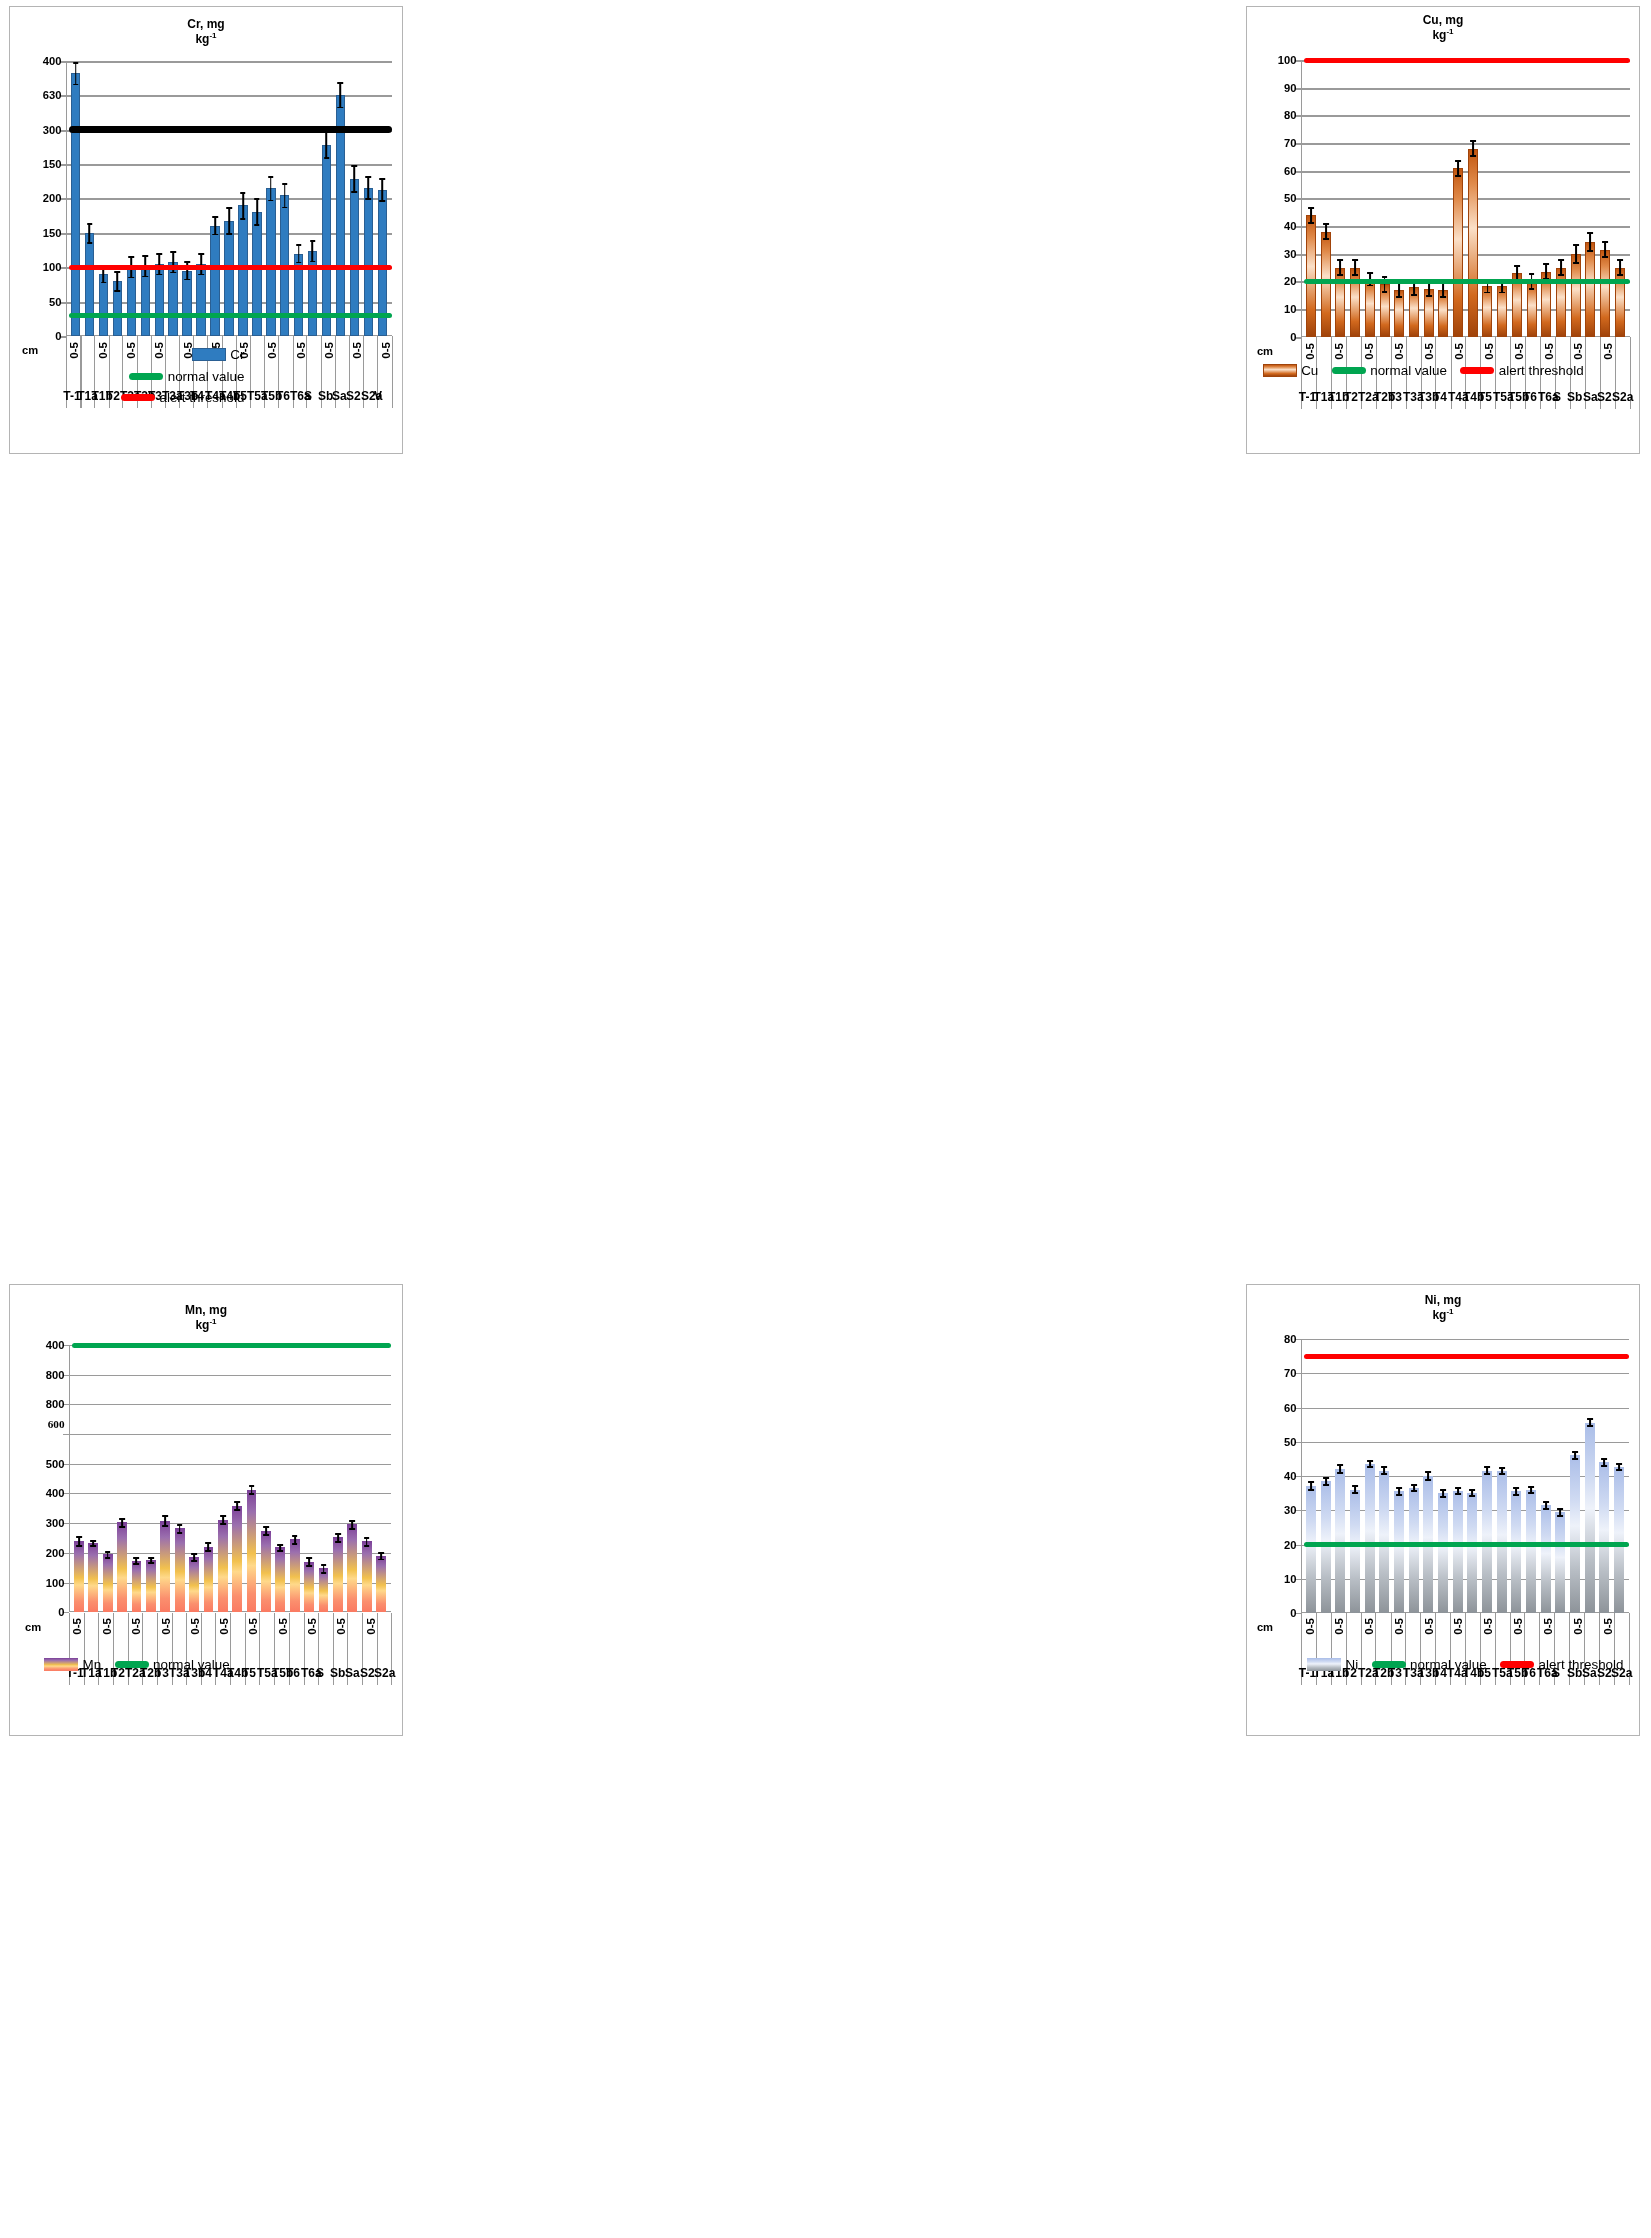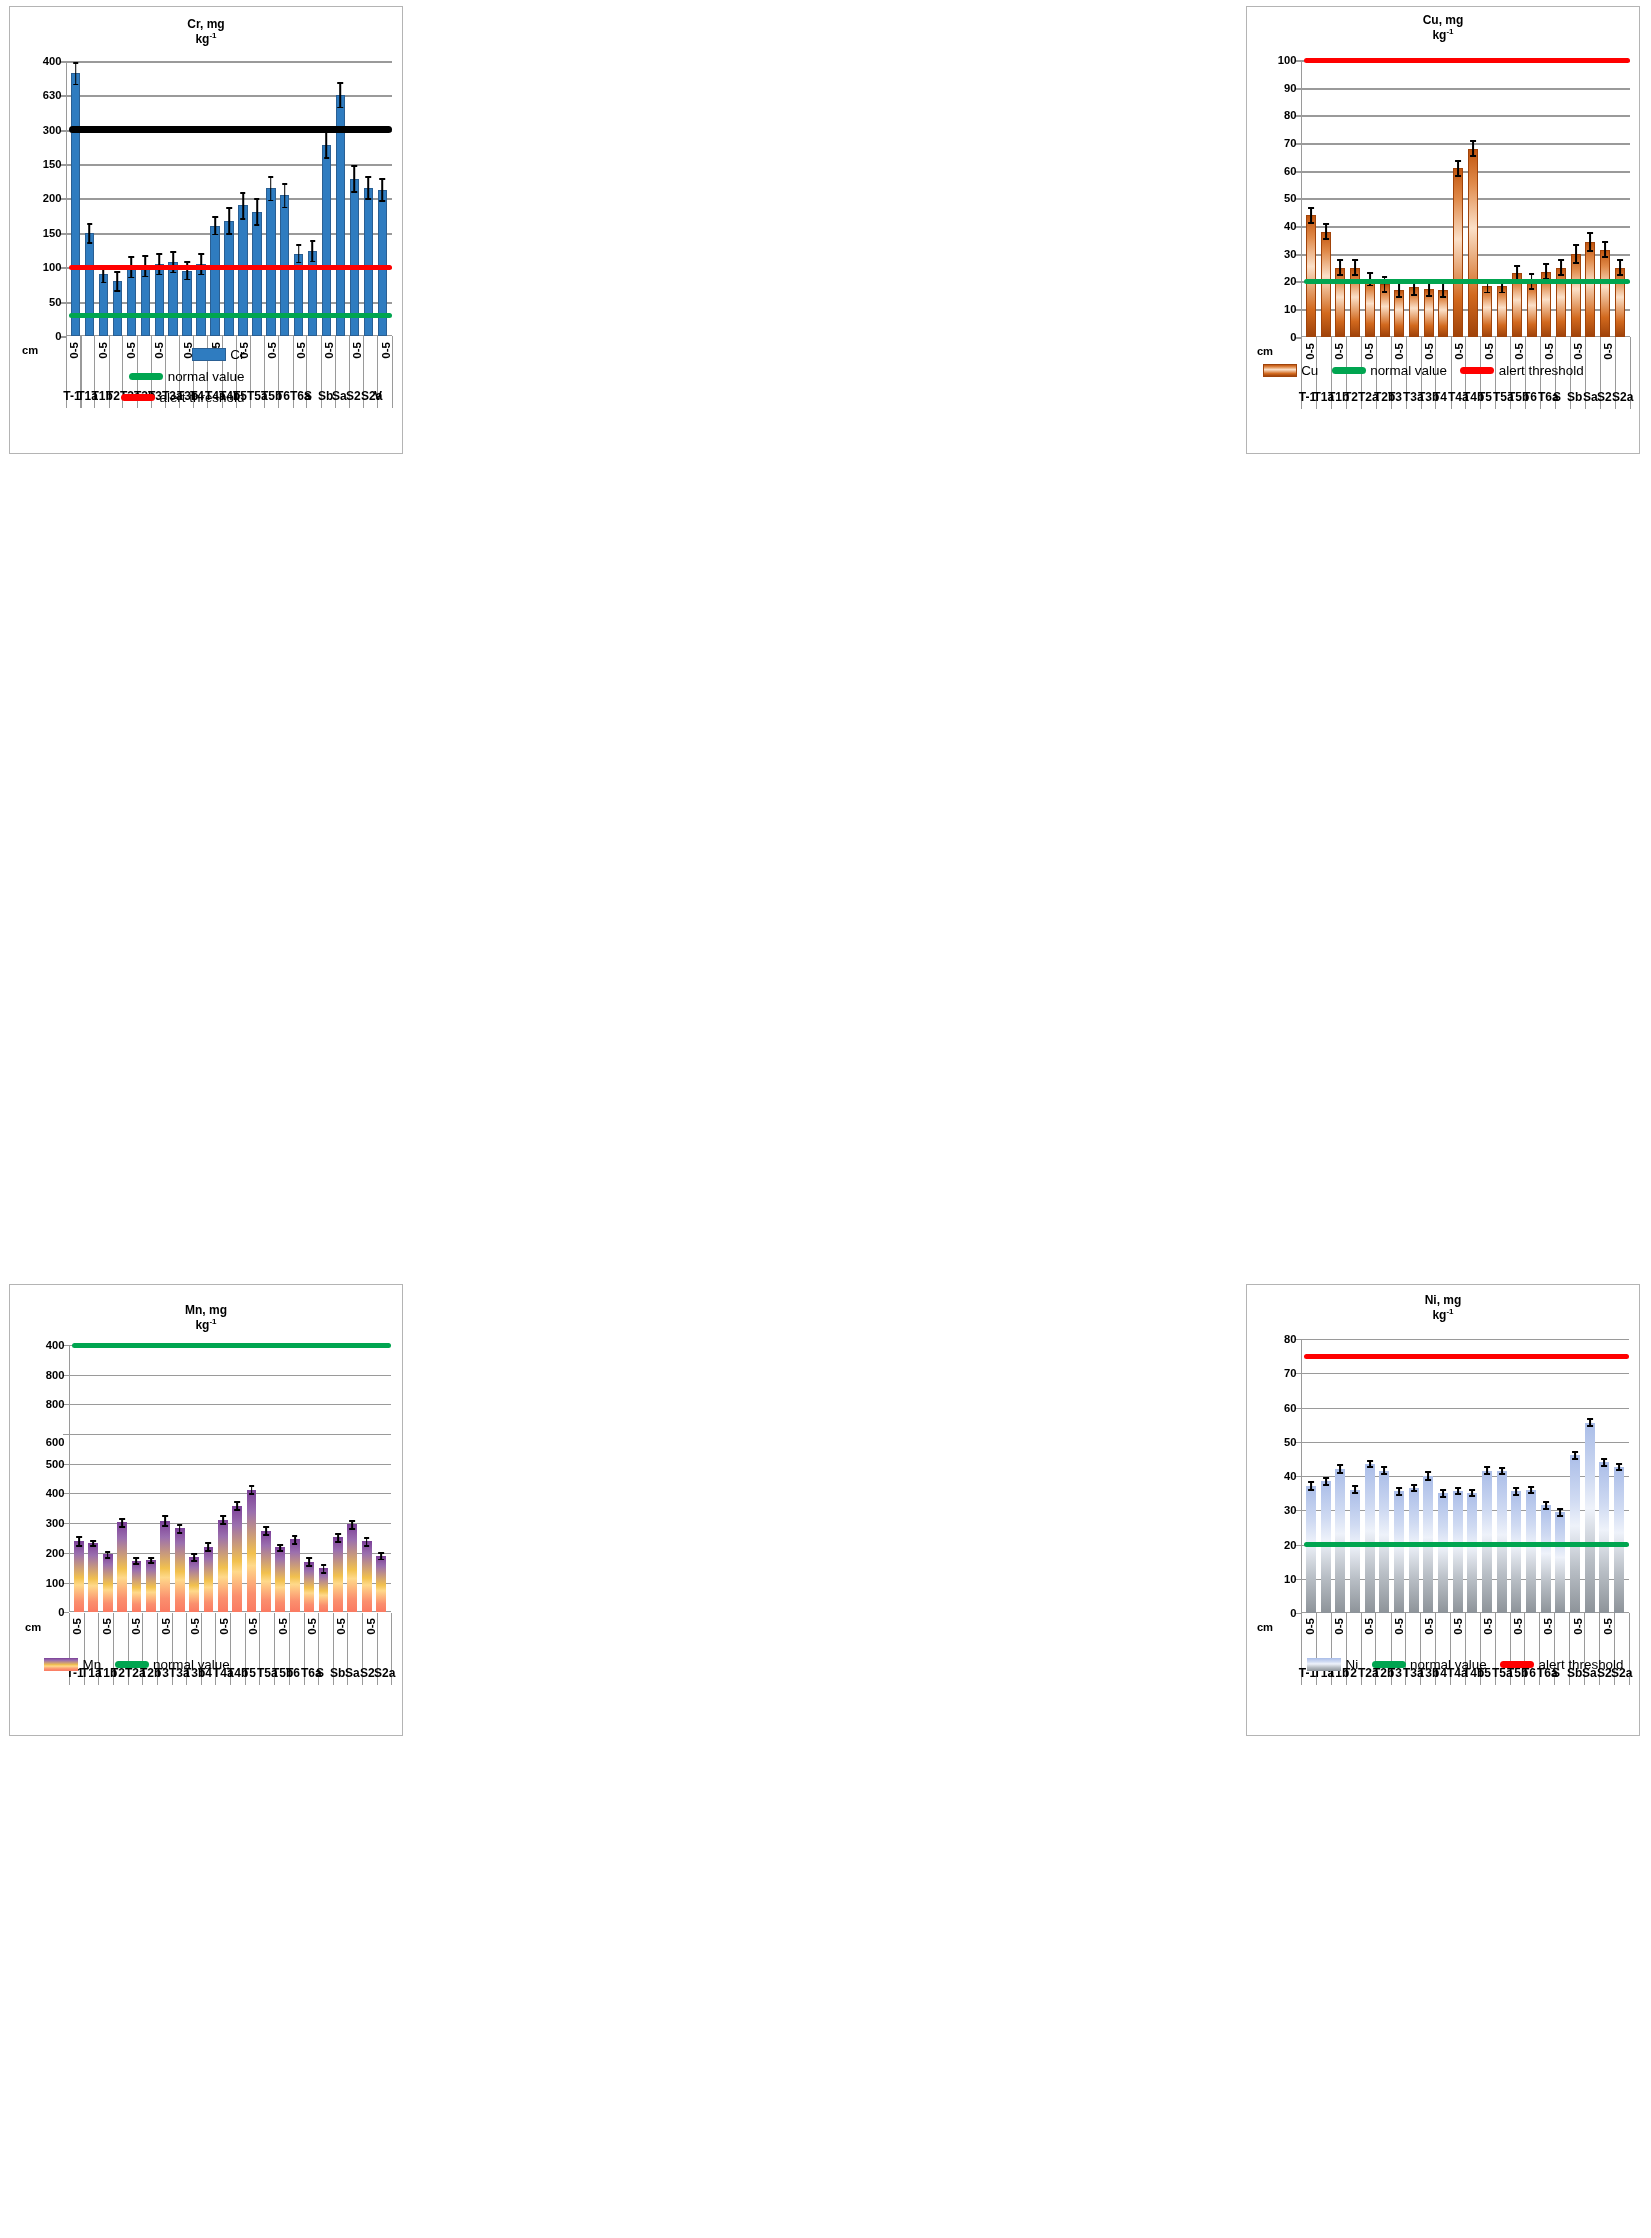--- a/index.html
+++ b/index.html
@@ -575,21 +575,21 @@
           <div class="ytickmark" style="top: 178px;"></div>
           <div class="ytick" style="top: 178px;">300</div>
           <div class="gridline" style="top: 148px;"></div>
           <div class="ytickmark" style="top: 148px;"></div>
           <div class="ytick" style="top: 148px;">400</div>
           <div class="gridline" style="top: 119px;"></div>
           <div class="ytickmark" style="top: 119px;"></div>
           <div class="ytick" style="top: 119px;">500</div>
           <div class="gridline" style="top: 89px;"></div>
           <div class="ytickmark" style="top: 89px;"></div>
-          <div class="ytick" style="top: 97px;">600</div>
+          <div class="ytick" style="top: 79px; font-family: Liberation Serif, serif;">600</div>
           <div class="gridline" style="top: 59px;"></div>
           <div class="ytickmark" style="top: 59px;"></div>
           <div class="ytick" style="top: 59px;">800</div>
           <div class="gridline" style="top: 30px;"></div>
           <div class="ytickmark" style="top: 30px;"></div>
           <div class="ytick" style="top: 30px;">800</div>
           <div class="gridline" style="top: 0px;"></div>
           <div class="ytickmark" style="top: 0px;"></div>
           <div class="ytick" style="top: 0px;">400</div>
           <div class="bars">

